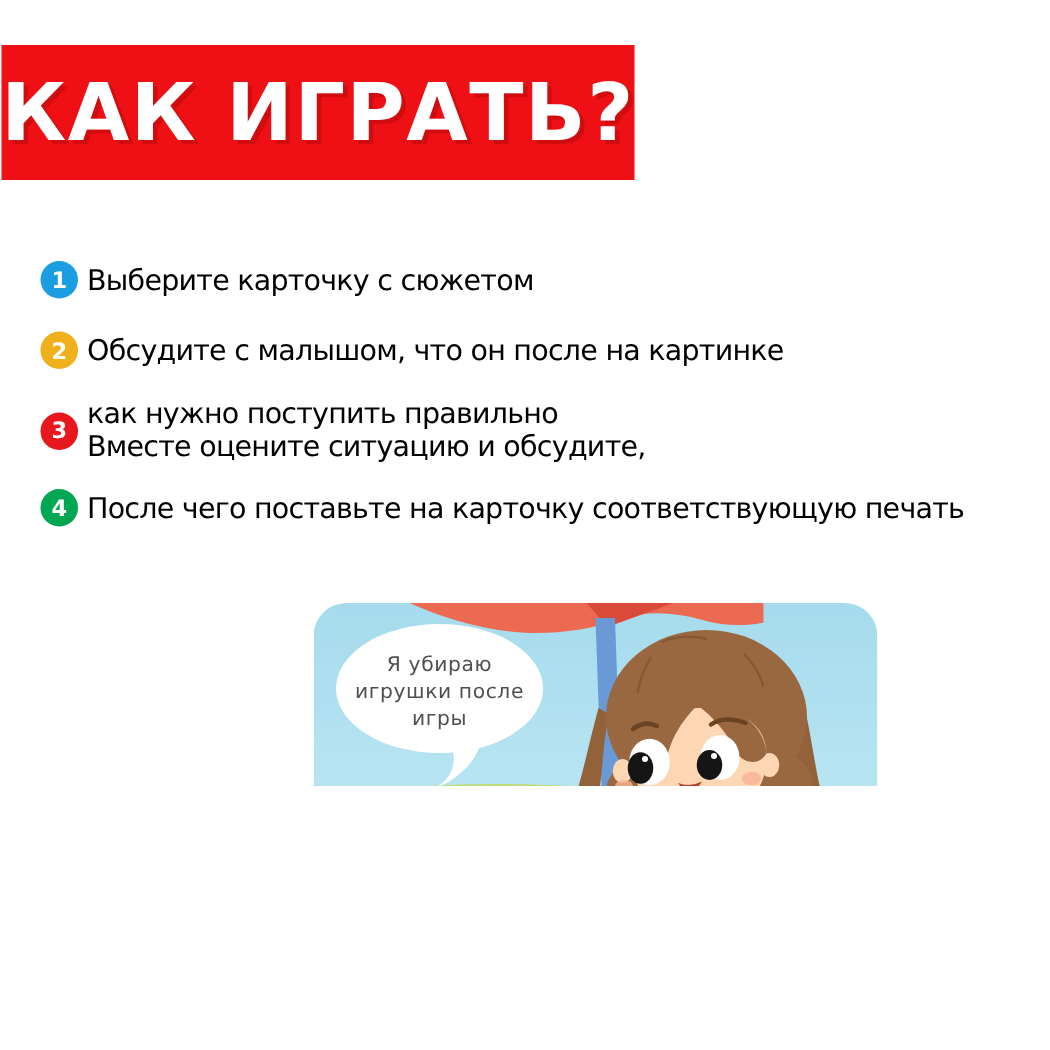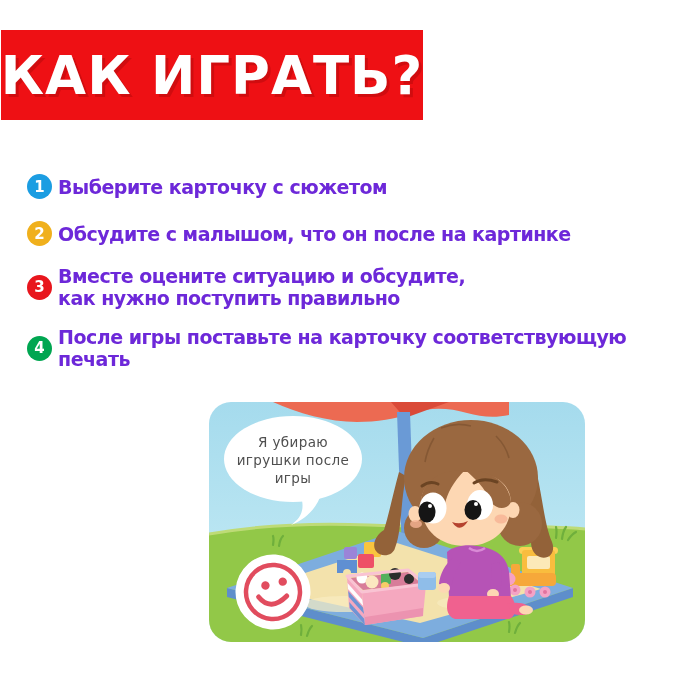--- a/index.html
+++ b/index.html
@@ -1,27 +1,27 @@
 <!DOCTYPE html>
 <html><head>
 <meta charset="utf-8">
 <style>
   html,body{margin:0;padding:0;background:#fff;}
-  .page{position:relative;width:700px;height:700px;background:#ffffff;overflow:hidden;
+  .page{position:relative;width:700px;height:524px;background:#ffffff;overflow:hidden;
         font-family:"DejaVu Sans","Liberation Sans",sans-serif;}
 
   
   .banner{position:absolute;left:1px;top:30px;width:422px;height:90px;background:#ee1014;
           display:flex;align-items:center;justify-content:center;}
   .banner-title{color:#ffffff;font-size:53px;font-weight:bold;letter-spacing:1px;
           text-shadow:3px 3px 0 rgba(120,0,0,0.25);white-space:nowrap;}
 
   
   .step{position:absolute;left:27px;display:flex;gap:6px;align-items:center;}
-  .step .txt{font-size:19px;font-weight:bold;color:#6d28d9;line-height:22px;letter-spacing:-0.5px;}
+  .step .txt{font-size:19px;font-weight:normal;color:#000000;line-height:22px;letter-spacing:-0.5px;}
   .badge{flex:0 0 auto;width:25px;height:25px;border-radius:50%;color:#fff;font-size:15px;
          font-weight:bold;display:flex;align-items:center;justify-content:center;}
   .badge.c1{background:#1b9de2;} .badge.c2{background:#f0b01c;}
   .badge.c3{background:#e8161d;} .badge.c4{background:#00a651;}
   #step1{top:174px;} #step2{top:221px;} #step3{top:265px;} #step4{top:326px;}
 
   
   .card{position:absolute;left:161px;top:402px;width:376px;height:240px;border-radius:22px;
         overflow:hidden;margin-left:48px;}
   .card svg{display:block;}
@@ -41,27 +41,27 @@
     <div class="badge c1">1</div>
     <div class="txt">Выберите карточку с сюжетом</div>
   </div>
   <div class="step" id="step2">
     <div class="badge c2">2</div>
     <div class="txt">Обсудите с малышом, что он после на картинке</div>
   </div>
   <div class="step" id="step3">
     <div class="badge c3">3</div>
     <div class="txt">
+      <div>как нужно поступить правильно</div>
       <div>Вместе оцените ситуацию и обсудите,</div>
-      <div>как нужно поступить правильно</div>
     </div>
   </div>
   <div class="step" id="step4">
     <div class="badge c4">4</div>
-    <div class="txt">После игры поставьте на карточку соответствующую печать</div>
+    <div class="txt">После чего поставьте на карточку соответствующую печать</div>
   </div>
 
   <div class="card">
     <svg width="376" height="240" viewBox="0 0 376 240">
       <defs>
         <linearGradient id="sky" x1="0" y1="0" x2="0" y2="1">
           <stop offset="0" stop-color="#a5dbed"></stop>
             <stop offset="1" stop-color="#c9edf6"></stop>
         </linearGradient>
       </defs>

